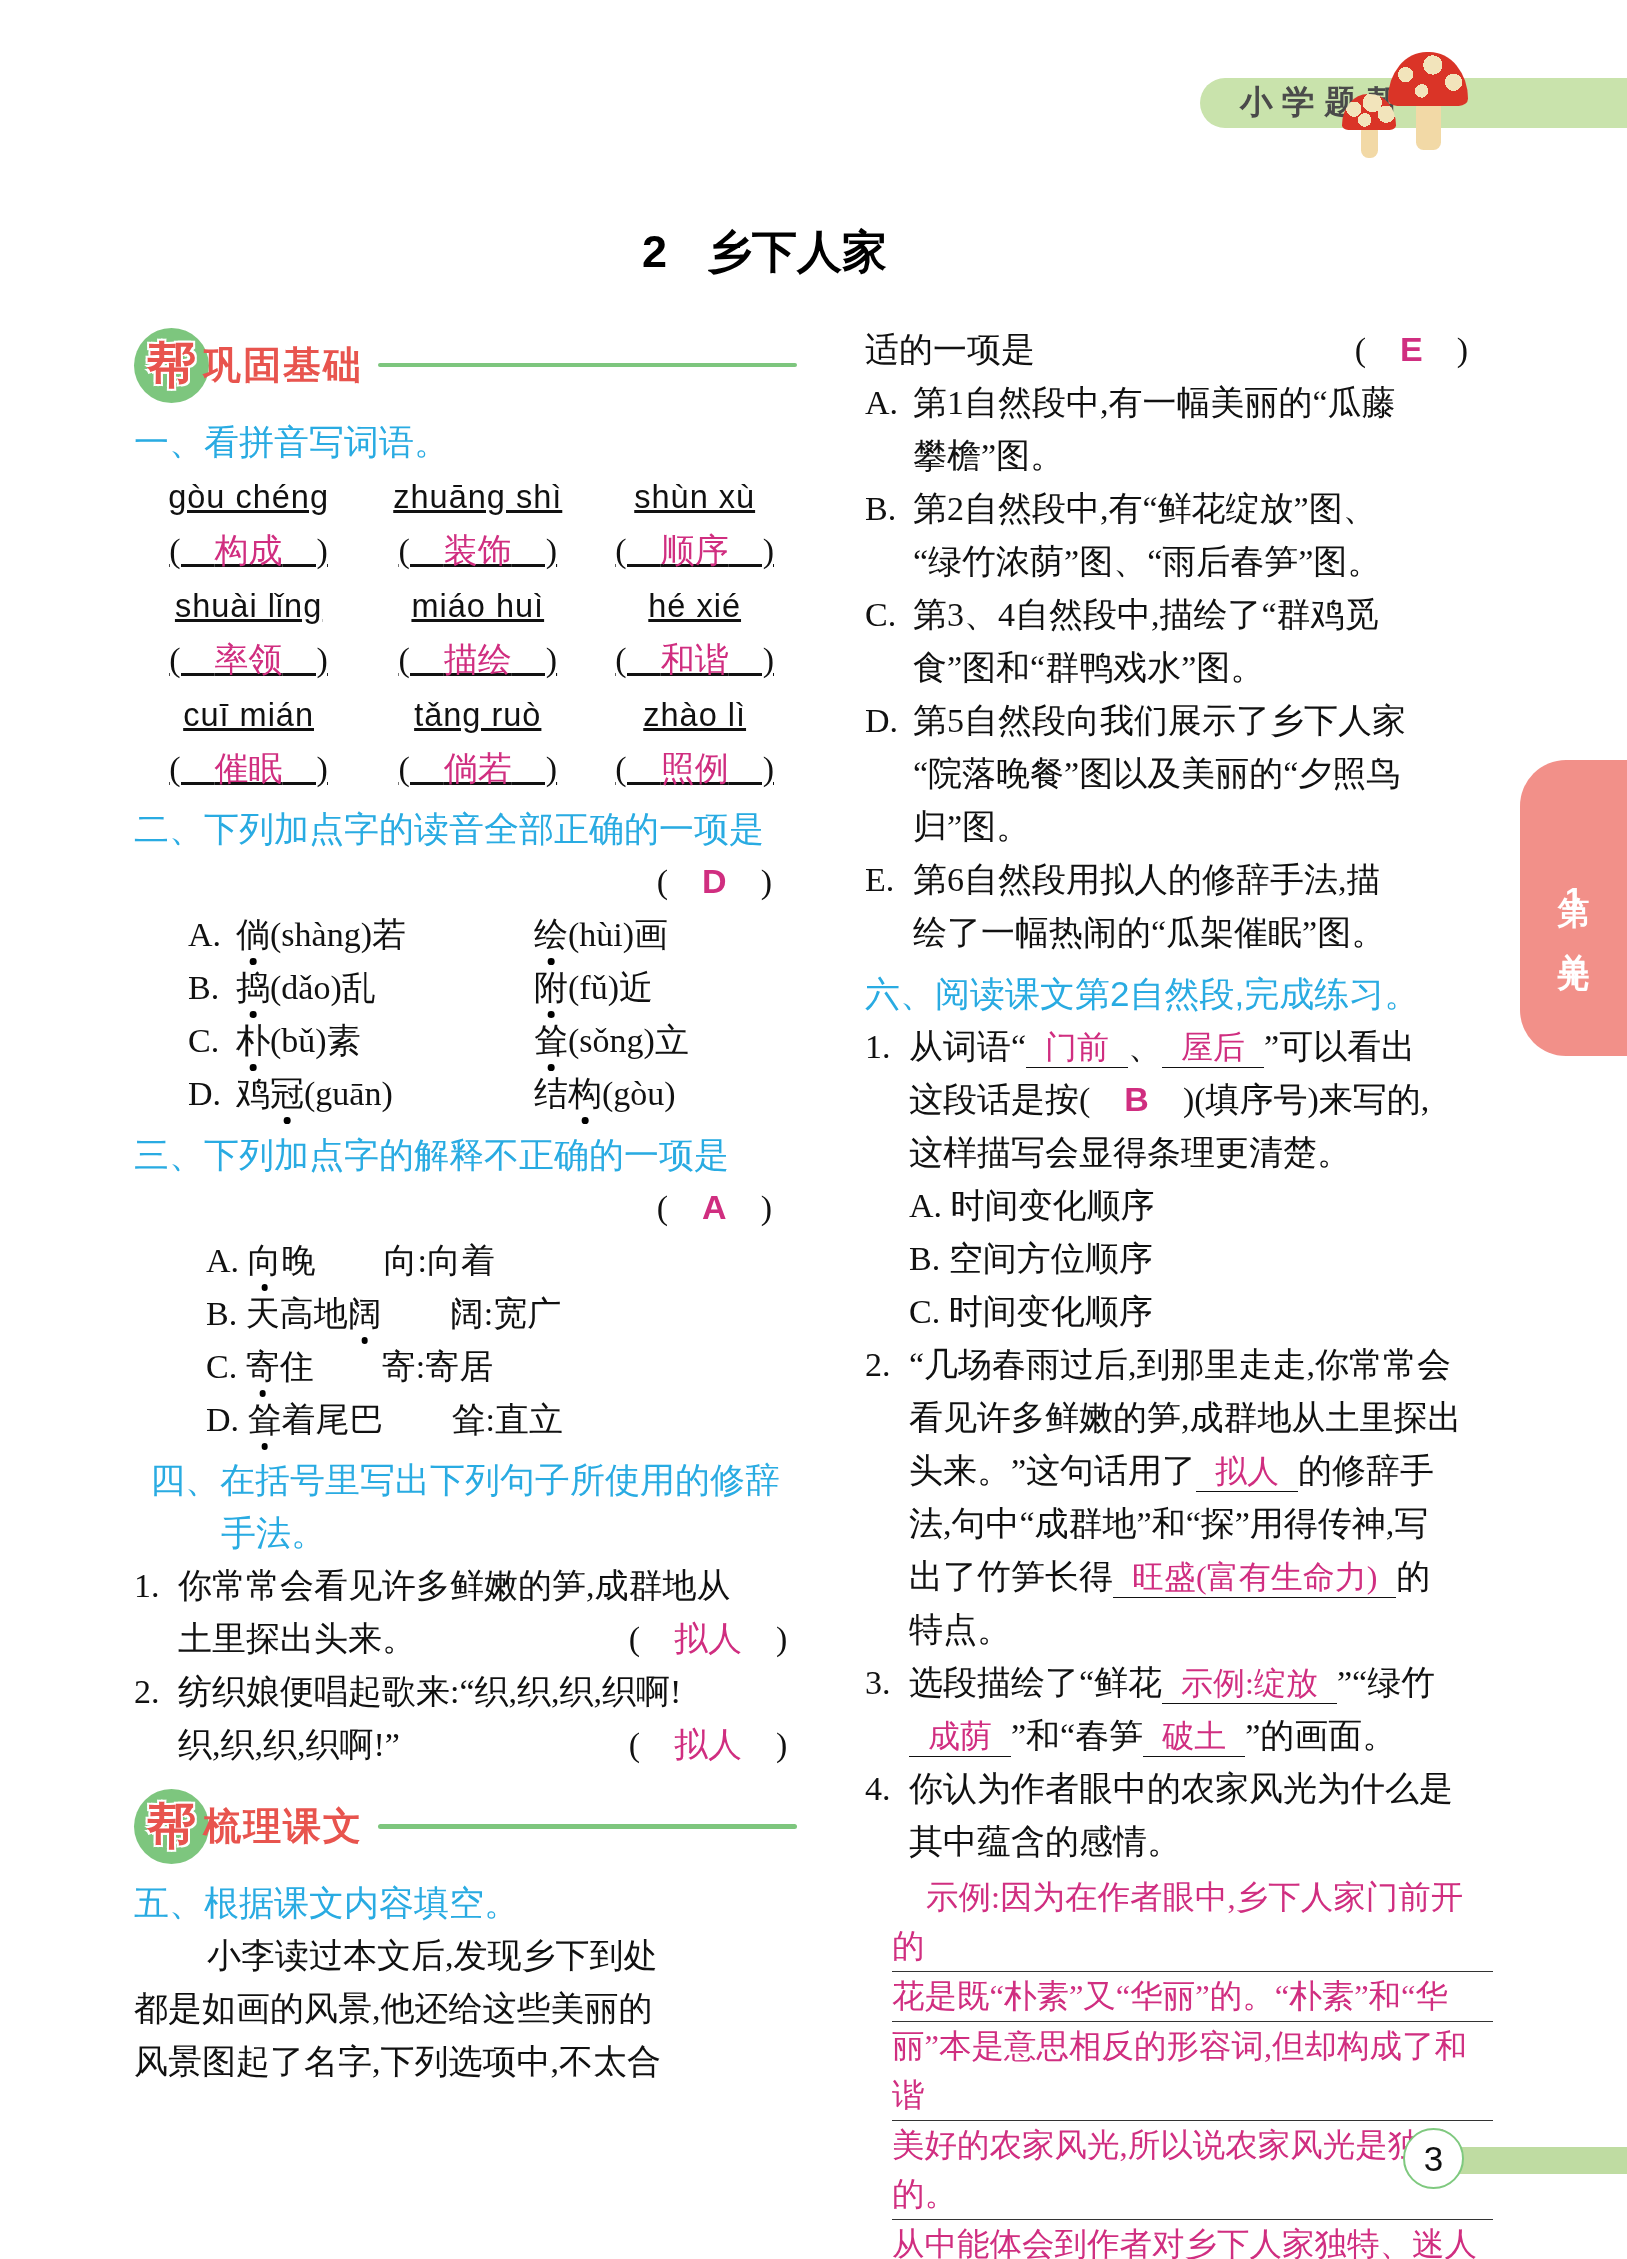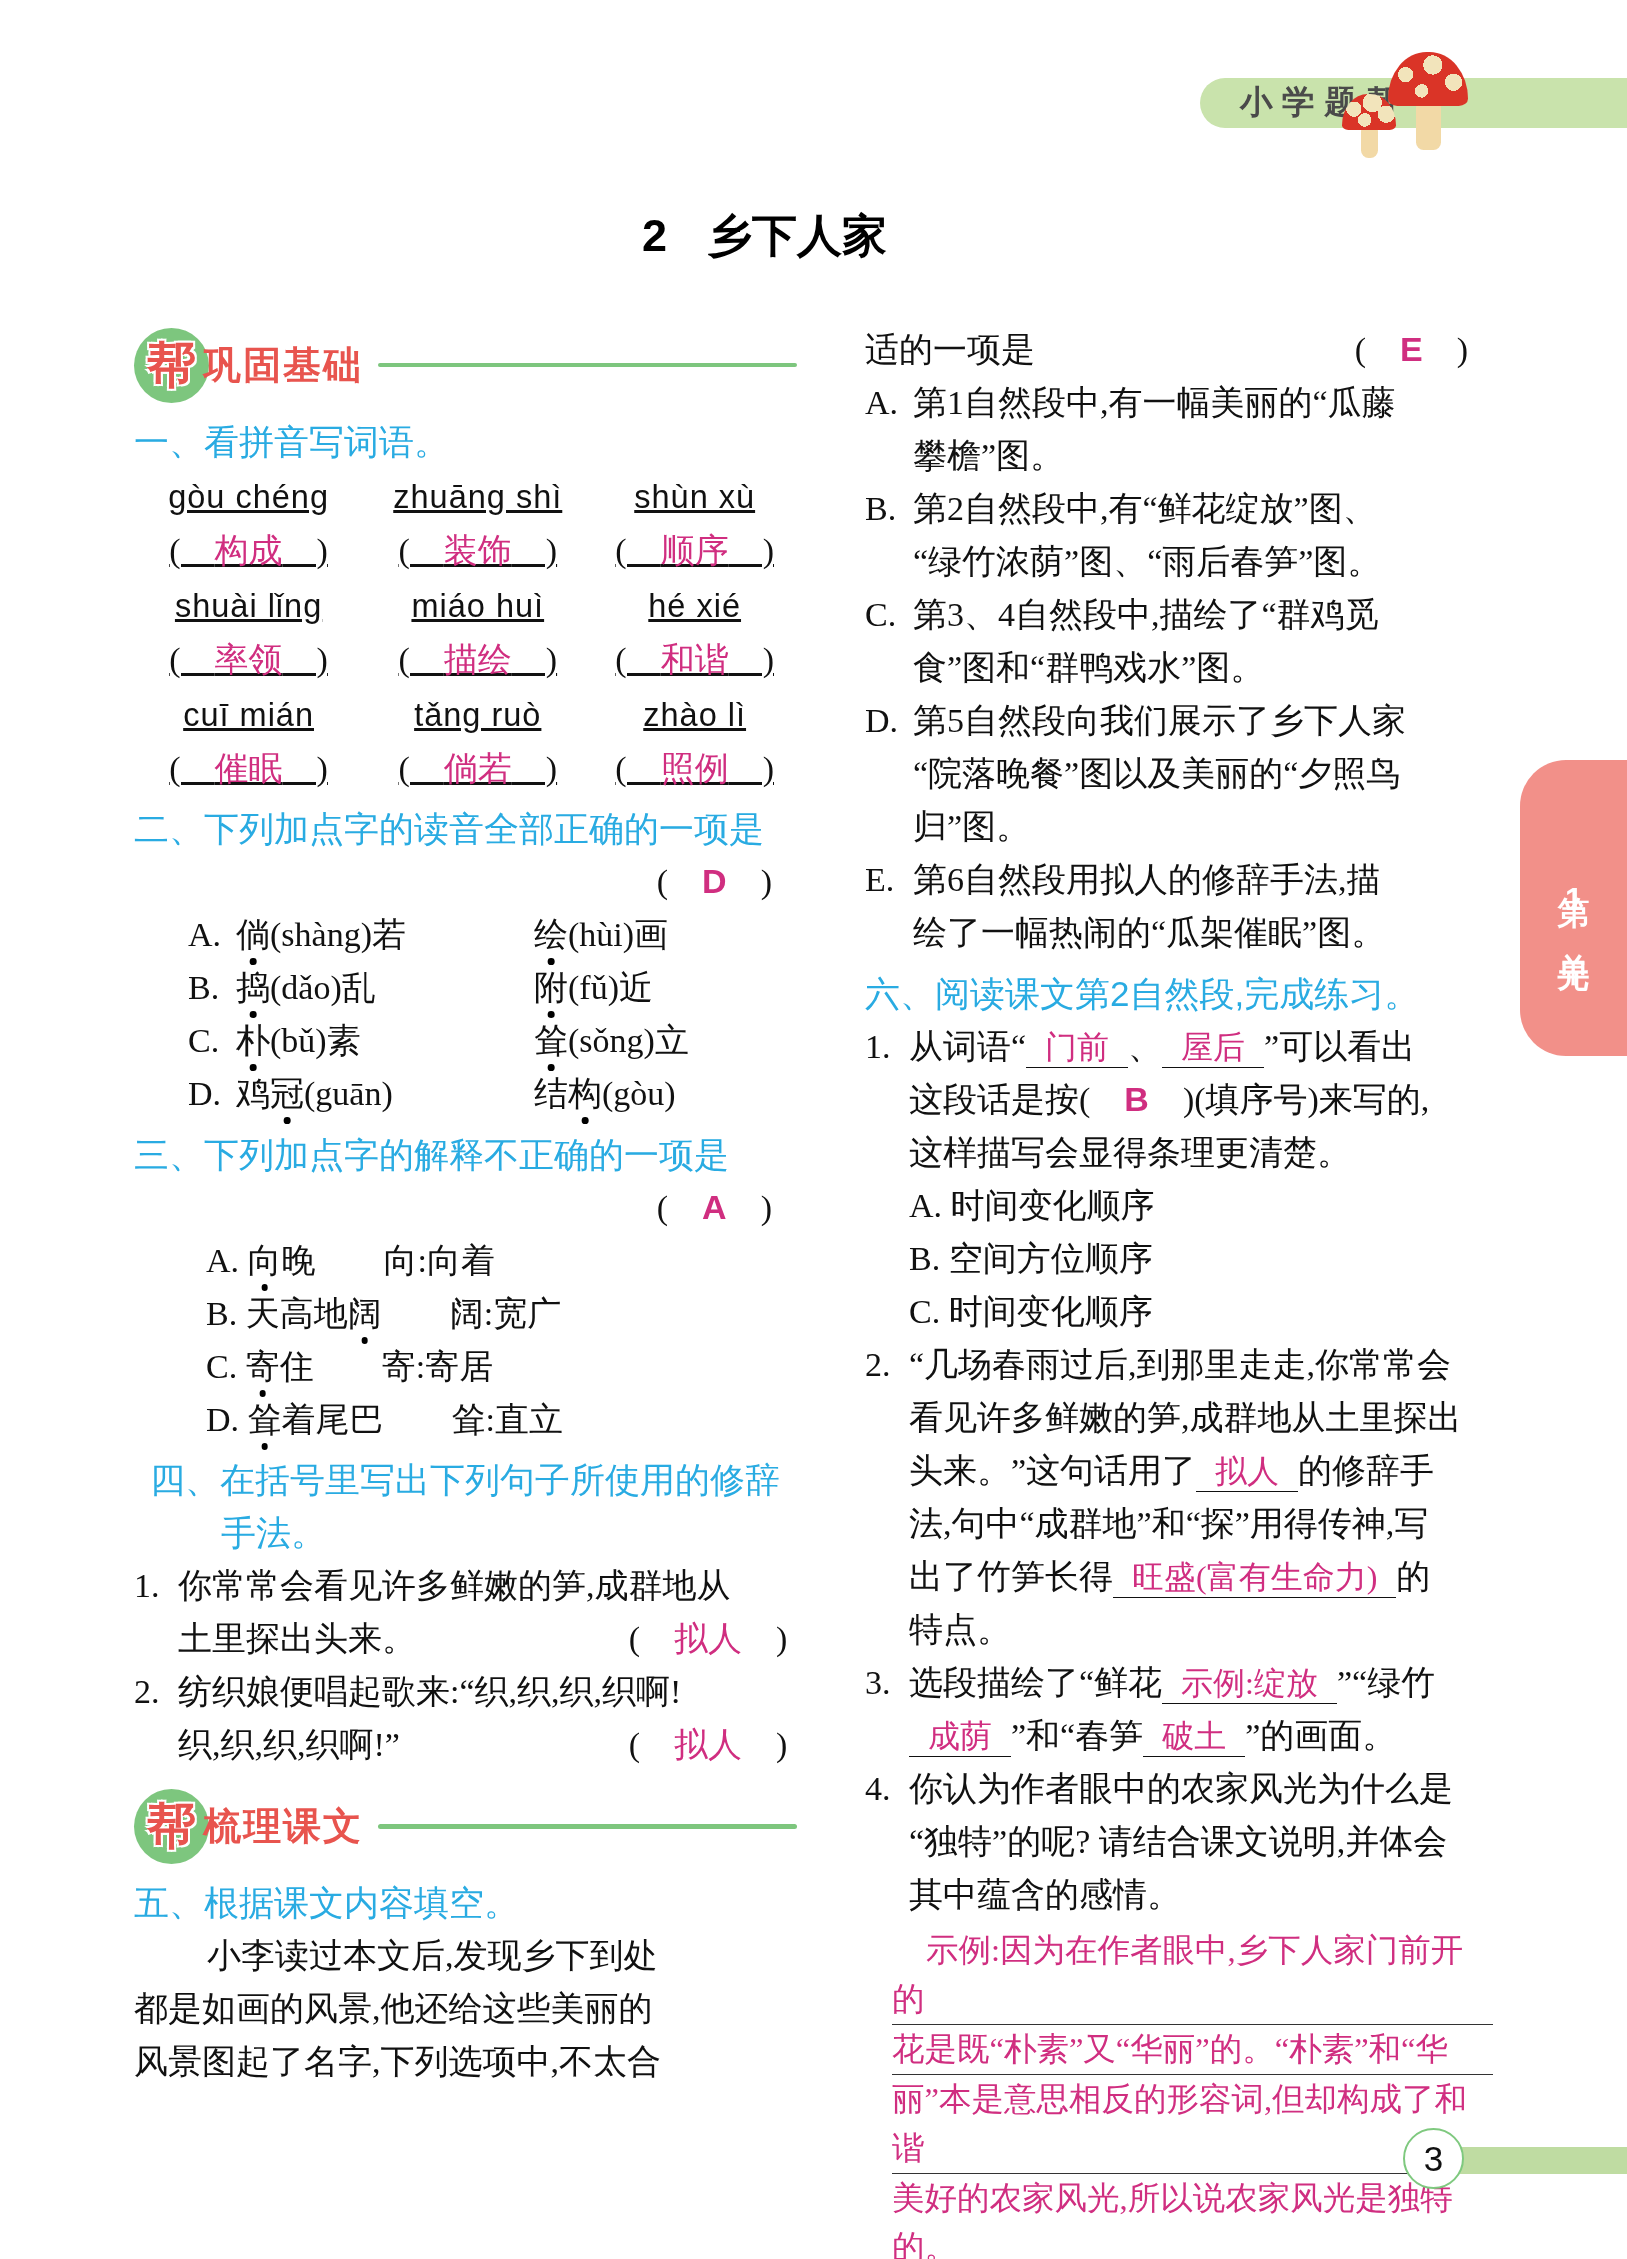--- a/index.html
+++ b/index.html
@@ -18,21 +18,21 @@
                radial-gradient(circle at 56% 24%, #f2e4bb 0 9.6px, rgba(0,0,0,0) 9.6px),
                radial-gradient(circle at 82% 56%, #f2e4bb 0 8.6px, rgba(0,0,0,0) 8.6px),
                radial-gradient(circle at 42% 72%, #f2e4bb 0 6.7px, rgba(0,0,0,0) 6.7px);}
   .mush .stem{background:#f2d9a6;border-radius:7.6px;margin:-5.7px auto 0 auto;}
   .mush-big .cap{width:80px;height:54px;}
   .mush-big .stem{width:25px;height:50px;}
   .mush-small .cap{width:54px;height:36px;}
   .mush-small .stem{width:17px;height:34px;}
 
   
-  .title{position:absolute;left:0;top:206px;width:1529px;text-align:center;
+  .title{position:absolute;left:0;top:222px;width:1529px;text-align:center;
          font-family:"Liberation Sans",sans-serif;font-weight:bold;font-size:45px;color:#000;}
   .title .gap{display:inline-block;width:40px;}
 
   
   .unit-tab{position:absolute;left:1520px;top:760px;width:108px;height:296px;
             background:#f29089;border-radius:46px 0 0 46px;display:flex;align-items:center;justify-content:center;}
   .unit-tab span{writing-mode:vertical-rl;text-orientation:upright;color:#fff;
                  font-family:"Liberation Sans",sans-serif;font-weight:bold;font-size:32px;letter-spacing:9.6px;}
 
   
@@ -282,21 +282,20 @@
 
     <div class="item">
       <span class="num">3.</span>
       <div><span>选段描绘了“鲜花</span><span class="blank">示例:绽放</span><span>”“绿竹</span></div>
       <div><span class="blank">成荫</span><span>”和“春笋</span><span class="blank">破土</span><span>”的画面。</span></div>
     </div>
 
     <div class="item">
       <span class="num">4.</span>
       <div>你认为作者眼中的农家风光为什么是</div>
-      <div>“独特”的呢? 请结合课文说明,并体会</div>
       <div>其中蕴含的感情。</div>
     </div>
 
     <div style="margin-top:5.7px;margin-left:27px;">
       <div class="ansline first">示例:因为在作者眼中,乡下人家门前开的</div>
       <div class="ansline">花是既“朴素”又“华丽”的。“朴素”和“华</div>
       <div class="ansline">丽”本是意思相反的形容词,但却构成了和谐</div>
       <div class="ansline">美好的农家风光,所以说农家风光是独特的。</div>
       <div class="ansline">从中能体会到作者对乡下人家独特、迷人风</div>
       <div class="ansline short">景的向往之情。</div>

